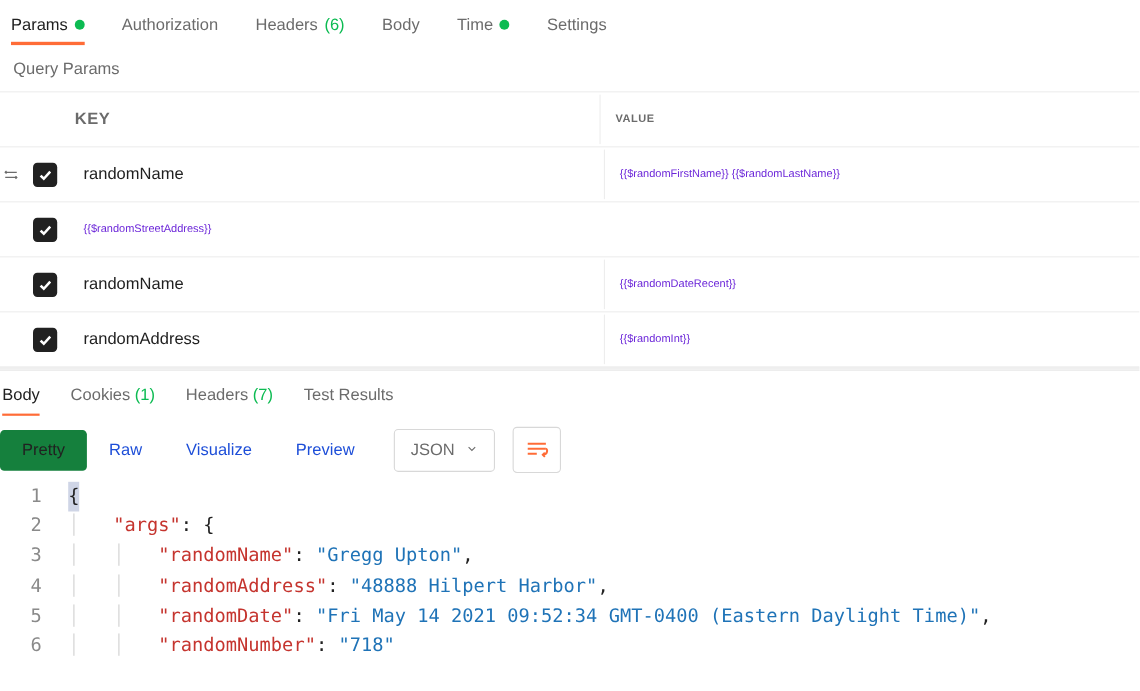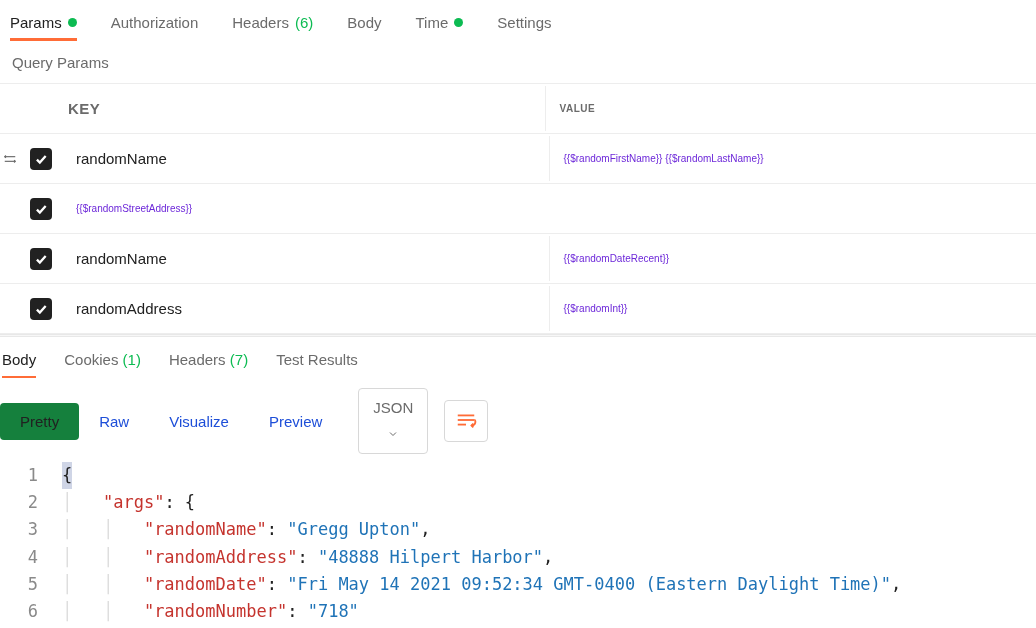--- a/index.html
+++ b/index.html
@@ -24,21 +24,21 @@
     .drag-handle svg { width: 14px; height: 14px; stroke: #6b6b6b; }
     .divider { height: 3px; background: #f7f7f7; border-top: 1px solid #e8e8e8; border-bottom: 1px solid #e8e8e8; }
     .resp-tabs { display: flex; gap: 28px; padding: 10px 2px 0 2px; }
     .resp-tab { padding: 4px 0 10px 0; color: #6b6b6b; cursor: pointer; position: relative; font-size: 15px; }
     .resp-tab.active { color: #212121; }
     .resp-tab.active::after { content: ""; position: absolute; left: 0; right: 0; bottom: 0; height: 2px; background: #ff6c37; }
     .view-bar { display: flex; gap: 6px; align-items: center; padding: 10px 0 8px 0; }
     .seg { display: flex; background: transparent; }
     .seg-btn { padding: 10px 20px; color: #1d4ed8; cursor: pointer; font-size: 15px; border-radius: 4px; }
     .seg-btn.active { background: #15803d; color: #212121; }
-    .dd { display: flex; align-items: center; gap: 10px; padding: 10px 14px; border: 1px solid #d8d8d8; border-radius: 4px; color: #6b6b6b; cursor: pointer; margin-left: 10px; font-size: 15px; flex-direction: column; }
+    .dd { display: flex; align-items: center; gap: 10px; padding: 10px 14px; border: 1px solid #d8d8d8; border-radius: 4px; color: #6b6b6b; cursor: pointer; margin-left: 10px; font-size: 15px; }
     .dd svg { width: 12px; height: 12px; stroke: #6b6b6b; }
     .wrap-btn { width: 44px; height: 42px; border: 1px solid #d8d8d8; border-radius: 4px; display: flex; align-items: center; justify-content: center; margin-left: 10px; cursor: pointer; }
     .wrap-btn svg { width: 22px; height: 22px; stroke: #ff6c37; fill: none; }
     .code { font-family: ui-monospace, "SF Mono", Menlo, Consolas, monospace; font-size: 17px; line-height: 1.6; padding: 0 0 0 0; }
     .code-line { display: flex; }
     .ln { width: 62px; text-align: right; padding-right: 24px; color: #8a8a8a; user-select: none; }
     .code-text { white-space: pre; }
     .code-text .blue { color: #1f73b7; }
     .code-text .red { color: #c5342e; }
     .guide { color: #dcdcdc; }

